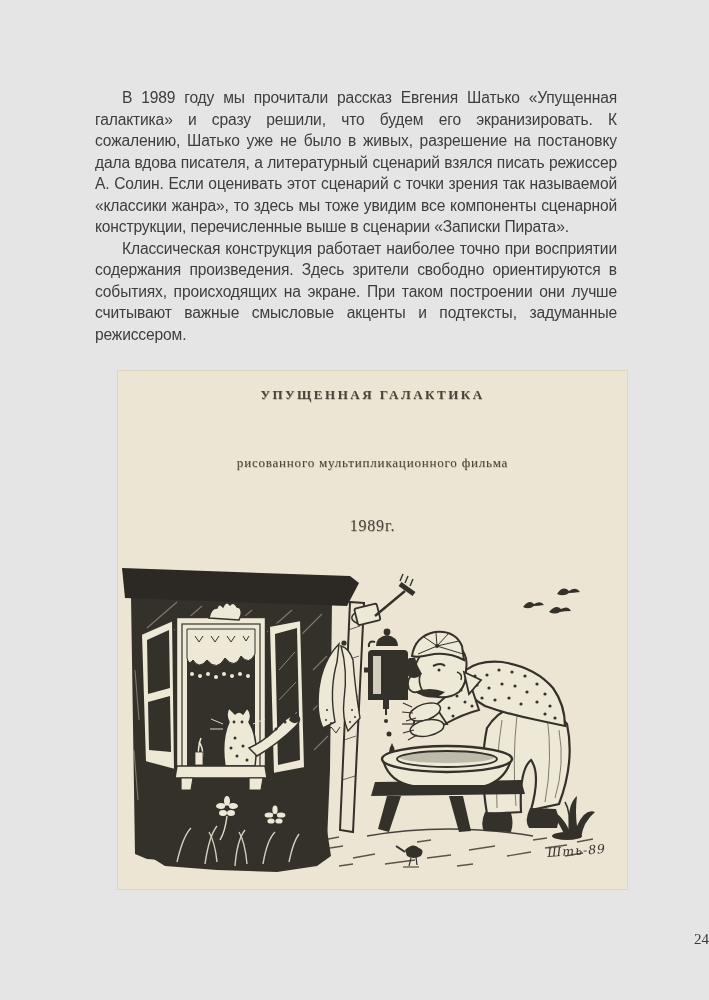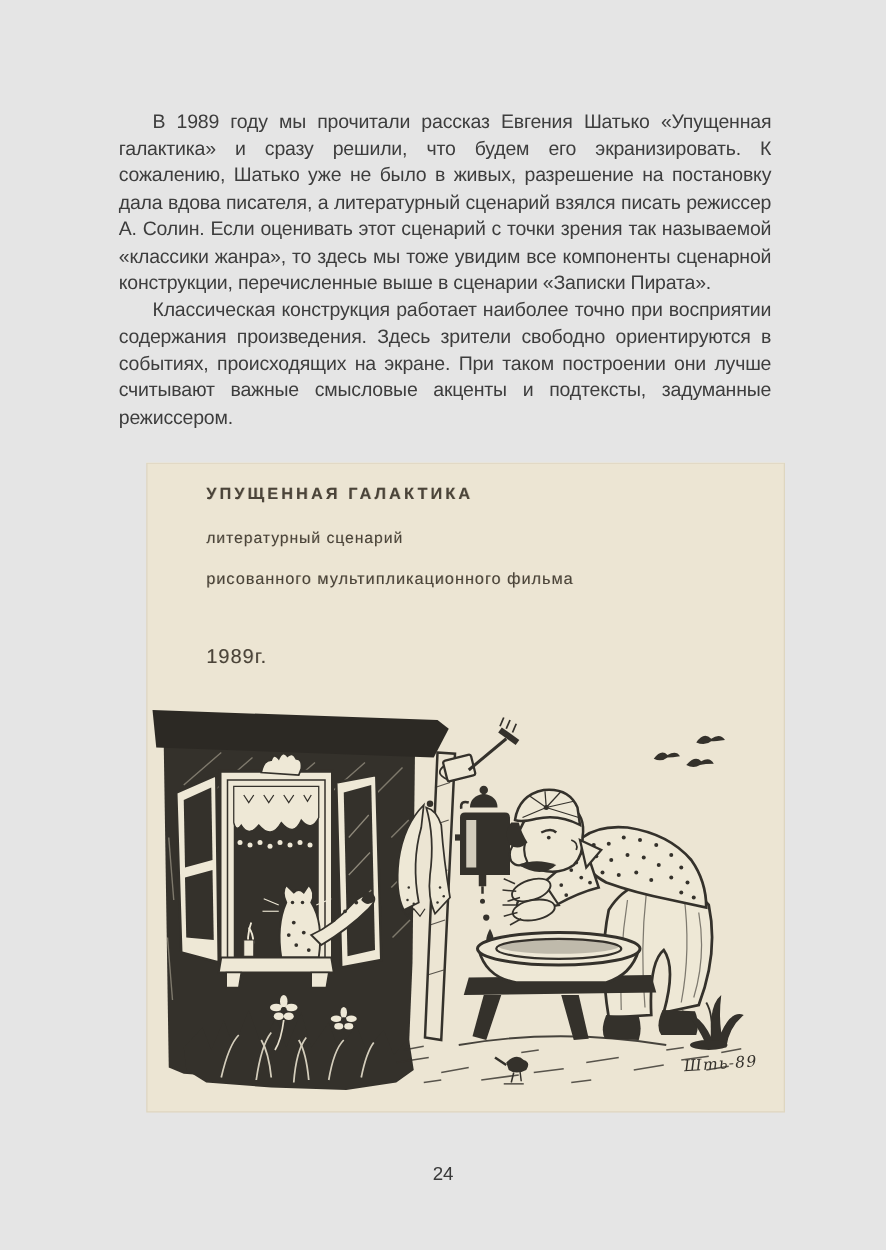--- a/index.html
+++ b/index.html
@@ -18,44 +18,43 @@
   }
   .para { margin:0; text-indent:27px; }
 
   
   .scan {
     position:absolute; left:117px; top:370px; width:511px; height:520px; margin:0;
     background:var(--paper,#ece5d3);
     box-shadow: inset 0 0 0 1px rgba(185,175,145,0.28);
   }
   .typed-line {
-    position:absolute; left:0; width:100%; text-align:left;
-    font-family:Liberation Sans, sans-serif;
+    position:absolute; left:0; width:100%; text-align:center;
+    font-family:Liberation Serif, serif;
     color:#4b4439;
     text-shadow: 0.5px 0.5px 0 rgba(75,68,57,0.30);
-    margin-left: 48px;
   }
   .typed-title { top:17px;  font-size:13px;   font-weight:bold; letter-spacing:2.5px; }
   .typed-l2    { top:53px;  font-size:12.5px; letter-spacing:0.8px; }
   .typed-l3    { top:85px;  font-size:13px; letter-spacing:0.8px; }
   .typed-l4    { top:116px; font-size:12.5px; letter-spacing:0.8px; }
   .typed-l5    { top:147px; font-size:16px; letter-spacing:0.8px; }
 
   .illustration { position:absolute; left:0; top:0; width:511px; height:520px; }
 
   .signature {
     position:absolute; left:430px; top:473px;
     font-family:"DejaVu Serif", serif; font-style:italic;
     font-size:12.5px; color:var(--ink,#3b372f);
     transform:rotate(-4deg); letter-spacing:1px; white-space:nowrap;
   }
 
   .page-number {
-    position:absolute; left:0; top:931px; width:100%; text-align:center;
-    font-family:Liberation Sans, sans-serif; font-size:15px; color:#3a3a3a;
+    position:absolute; left:0; top:931px; width:100%; text-align:right;
+    font-family:Liberation Serif, serif; font-size:15px; color:#3a3a3a;
   }
 </style>
 </head>
 <body>
 
 <div class="page">
 
   <div class="text-block">
     <p class="para">В 1989 году мы прочитали рассказ Евгения Шатько «Упущенная галактика» и сразу решили, что будем его экранизировать. К сожалению, Шатько уже не было в живых, разрешение на постановку дала вдова писателя, а литературный сценарий взялся писать режиссер А. Солин. Если оценивать этот сценарий с точки зрения так называемой «классики жанра», то здесь мы тоже увидим все компоненты сценарной конструкции, перечисленные выше в сценарии «Записки Пирата».</p>
     <p class="para">Классическая конструкция работает наиболее точно при восприятии содержания произведения. Здесь зрители свободно ориентируются в событиях, происходящих на экране. При таком построении они лучше считывают важные смысловые акценты и подтексты, задуманные режиссером.</p>
@@ -382,21 +381,20 @@
       </g>
 
       <g fill="#34312b">
         <path d="M440,224 q6,-9 12,-3 q7,-5 11,1 q-7,1 -11,1 q-5,4 -12,1 Z"></path>
         <path d="M406,237 q6,-8 11,-3 q7,-4 10,1 q-6,1 -10,1 q-5,4 -11,1 Z"></path>
         <path d="M432,242 q7,-8 12,-3 q7,-4 10,2 q-7,0 -11,1 q-5,3 -11,0 Z"></path>
       </g>
     </svg>
 
     <div class="typed-line typed-title">УПУЩЕННАЯ ГАЛАКТИКА</div>
-    <div class="typed-line typed-l2">литературный сценарий</div>
     <div class="typed-line typed-l3">рисованного мультипликационного фильма</div>
     <div class="typed-line typed-l5">1989г.</div>
 
     <div class="signature">Шть-89</div>
   </figure>
 
   <div class="page-number">24</div>
 </div>
 
 </body></html>

